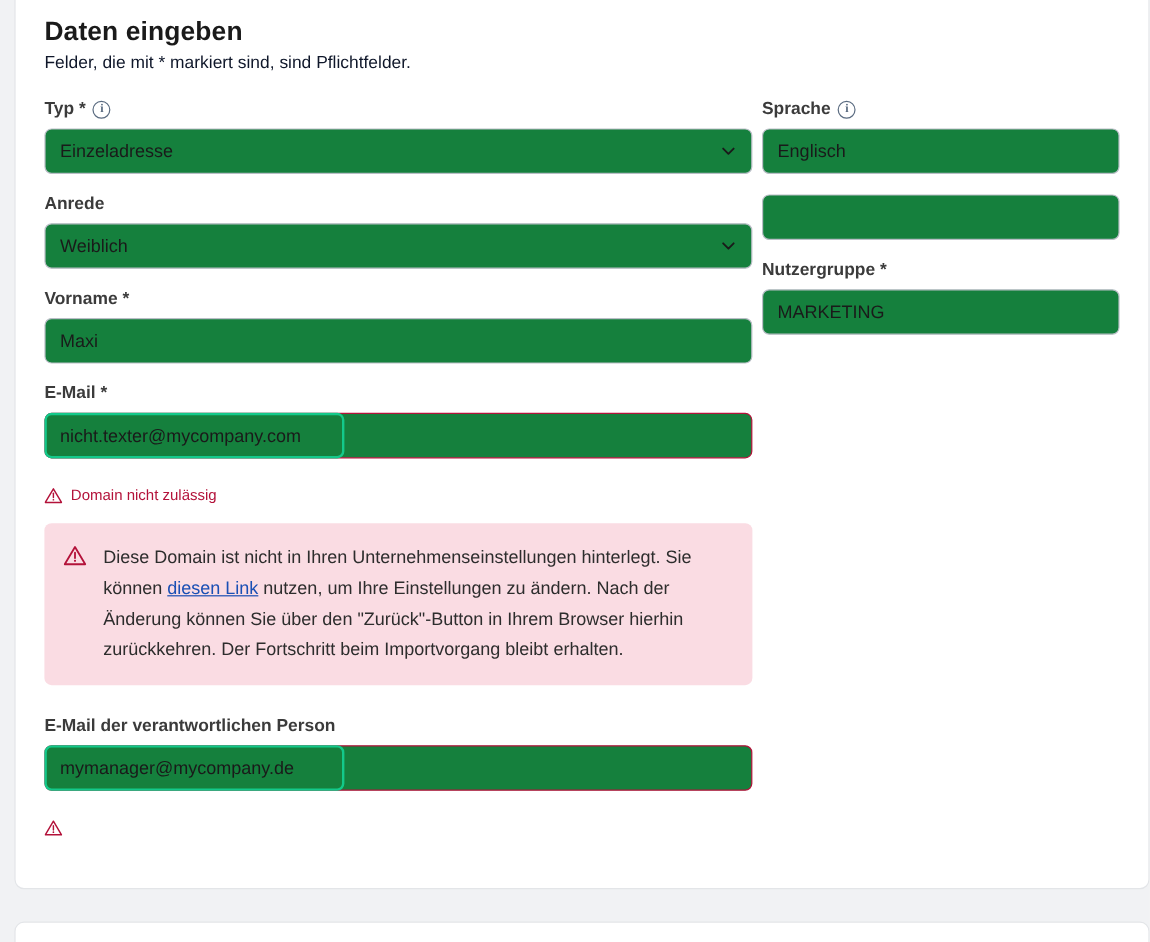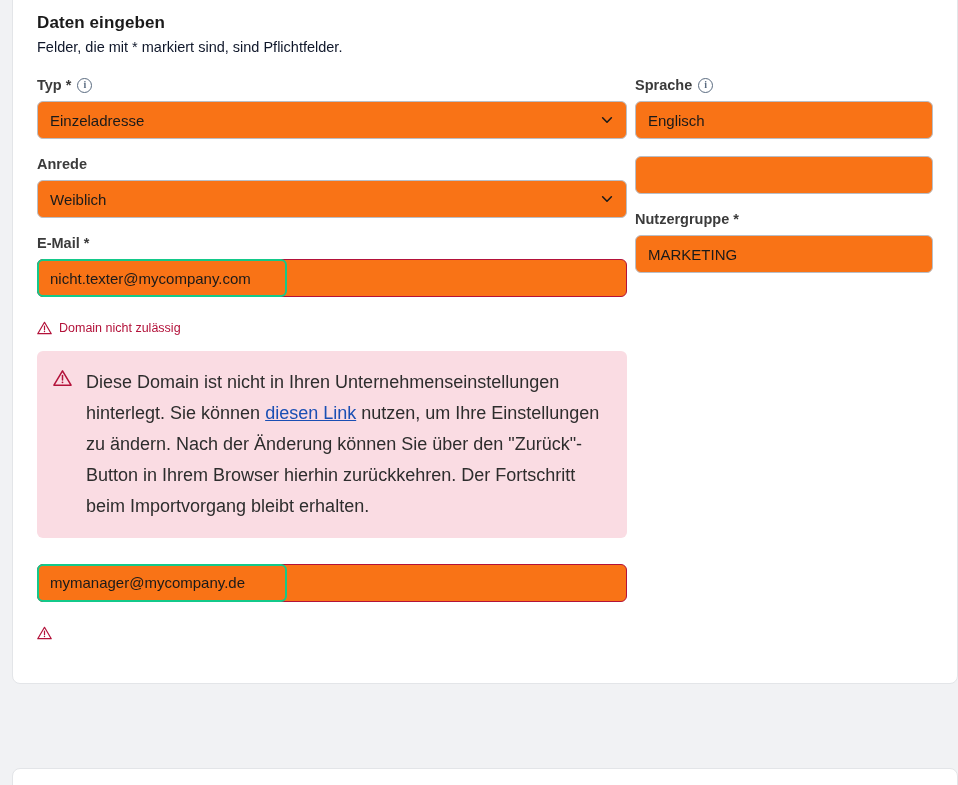--- a/index.html
+++ b/index.html
@@ -36,21 +36,21 @@
     left: 12px;
     top: 768px;
     width: 946px;
     height: 40px;
     background: #ffffff;
     border: 1px solid #e3e5e8;
     border-radius: 8px;
     box-sizing: border-box;
   }
   h1.section-title {
-    font-size: 17px;
+    font-size: 22px;
     font-weight: bold;
     margin: 0 0 6px 0;
     color: #1a1a1a;
     letter-spacing: 0.1px;
   }
   .section-sub {
     font-size: 14.5px;
     color: #0f172a;
     margin: 0 0 22px 0;
   }
@@ -87,21 +87,21 @@
     font-weight: bold;
     font-family: "Liberation Serif", serif;
     line-height: 1;
     box-sizing: border-box;
   }
   .control {
     position: relative;
     height: 38px;
     border: 1px solid #b9bec6;
     border-radius: 6px;
-    background: #f97316;
+    background: #15803d;
     display: flex;
     align-items: center;
     padding: 0 12px;
     font-size: 15px;
     color: #1a1a1a;
     box-sizing: border-box;
   }
   .control.select {
     padding-right: 34px;
   }
@@ -150,21 +150,21 @@
     display: flex;
     gap: 14px;
     align-items: flex-start;
   }
   .alert-box .warn-tri {
     width: 19px;
     height: 18px;
     margin-top: 2px;
   }
   .alert-text {
-    font-size: 18px;
+    font-size: 15px;
     line-height: 1.72;
     color: #2d2d2d;
   }
   .alert-text a {
     color: #1a4fb4;
     text-decoration: underline;
   }
   .mt-big { margin-top: 26px; }
 </style>
 </head>
@@ -199,20 +199,28 @@
             <span>Anrede</span>
           </div>
           <div class="control select">
             <span>Weiblich</span>
             <svg class="chev" viewBox="0 0 16 16">
               <path d="M3 5.5 L8 10.5 L13 5.5" fill="none" stroke="#1a1a1a" stroke-width="1.8" stroke-linecap="round" stroke-linejoin="round"></path>
             </svg>
           </div>
         </div>
 
+        <div class="field">
+          <div class="field-label">
+            <span>Vorname *</span>
+          </div>
+          <div class="control">
+            <span>Maxi</span>
+          </div>
+        </div>
 
         <div class="field">
           <div class="field-label">
             <span>E-Mail *</span>
           </div>
           <div class="control error">
             <span>nicht.texter@mycompany.com</span>
             <span class="focus-box"></span>
           </div>
           <div class="error-msg">
@@ -228,20 +236,23 @@
             <svg class="warn-tri" viewBox="0 0 20 18">
               <path d="M10 1.4 L19 16.6 L1 16.6 Z" fill="none" stroke="#b3123a" stroke-width="1.6" stroke-linejoin="round"></path>
               <path d="M10 6.4 L10 11.2" stroke="#b3123a" stroke-width="1.6" stroke-linecap="round"></path>
               <circle cx="10" cy="13.6" r="0.95" fill="#b3123a"></circle>
             </svg>
             <div class="alert-text"><span>Diese Domain ist nicht in Ihren Unternehmenseinstellungen hinterlegt. Sie können </span><a href="#">diesen Link</a><span> nutzen, um Ihre Einstellungen zu ändern. Nach der Änderung können Sie über den "Zurück"-Button in Ihrem Browser hierhin zurückkehren. Der Fortschritt beim Importvorgang bleibt erhalten.</span></div>
           </div>
         </div>
 
         <div class="field mt-big">
+          <div class="field-label">
+            <span>E-Mail der verantwortlichen Person</span>
+          </div>
           <div class="control error">
             <span>mymanager@mycompany.de</span>
             <span class="focus-box"></span>
           </div>
           <div class="error-msg">
             <svg class="warn-tri" viewBox="0 0 20 18">
               <path d="M10 1.4 L19 16.6 L1 16.6 Z" fill="none" stroke="#b3123a" stroke-width="1.6" stroke-linejoin="round"></path>
               <path d="M10 6.4 L10 11.2" stroke="#b3123a" stroke-width="1.6" stroke-linecap="round"></path>
               <circle cx="10" cy="13.6" r="0.95" fill="#b3123a"></circle>
             </svg>

